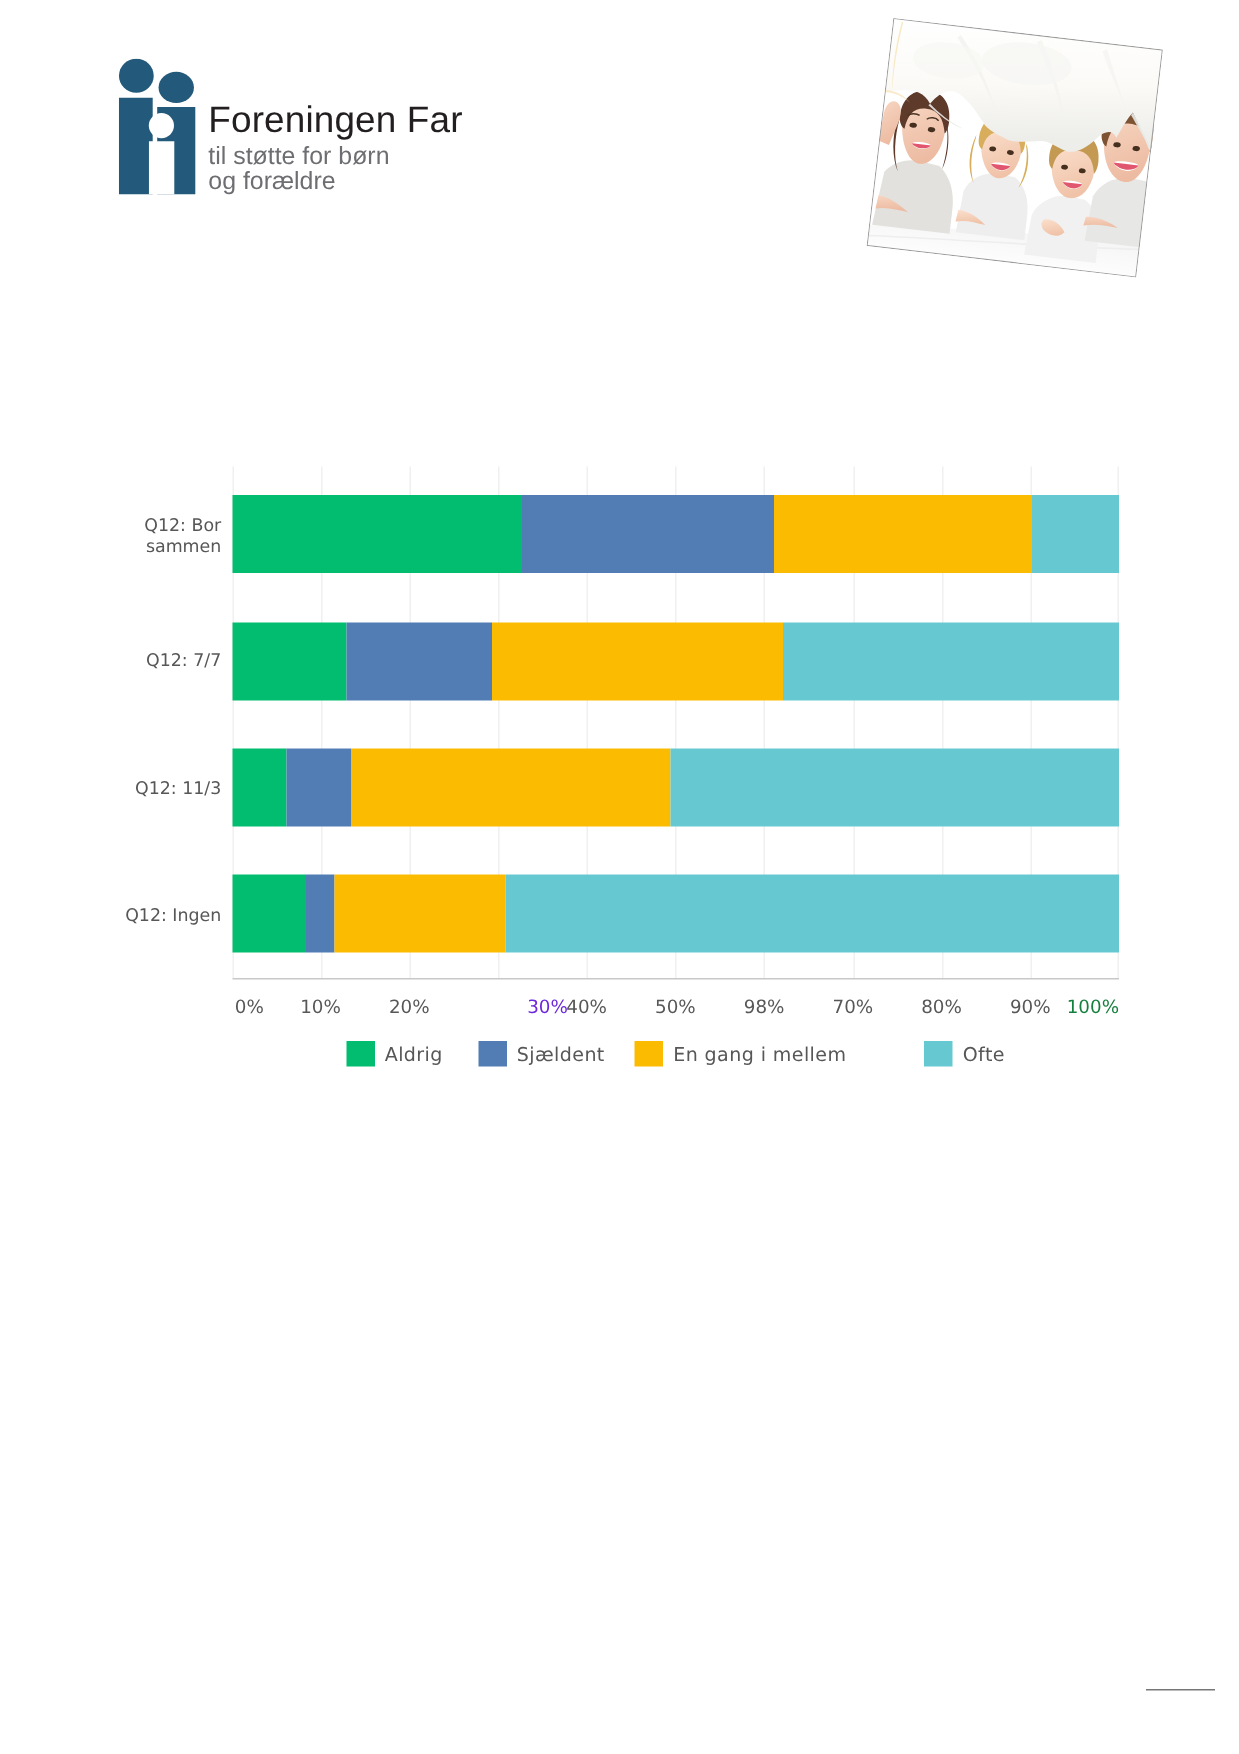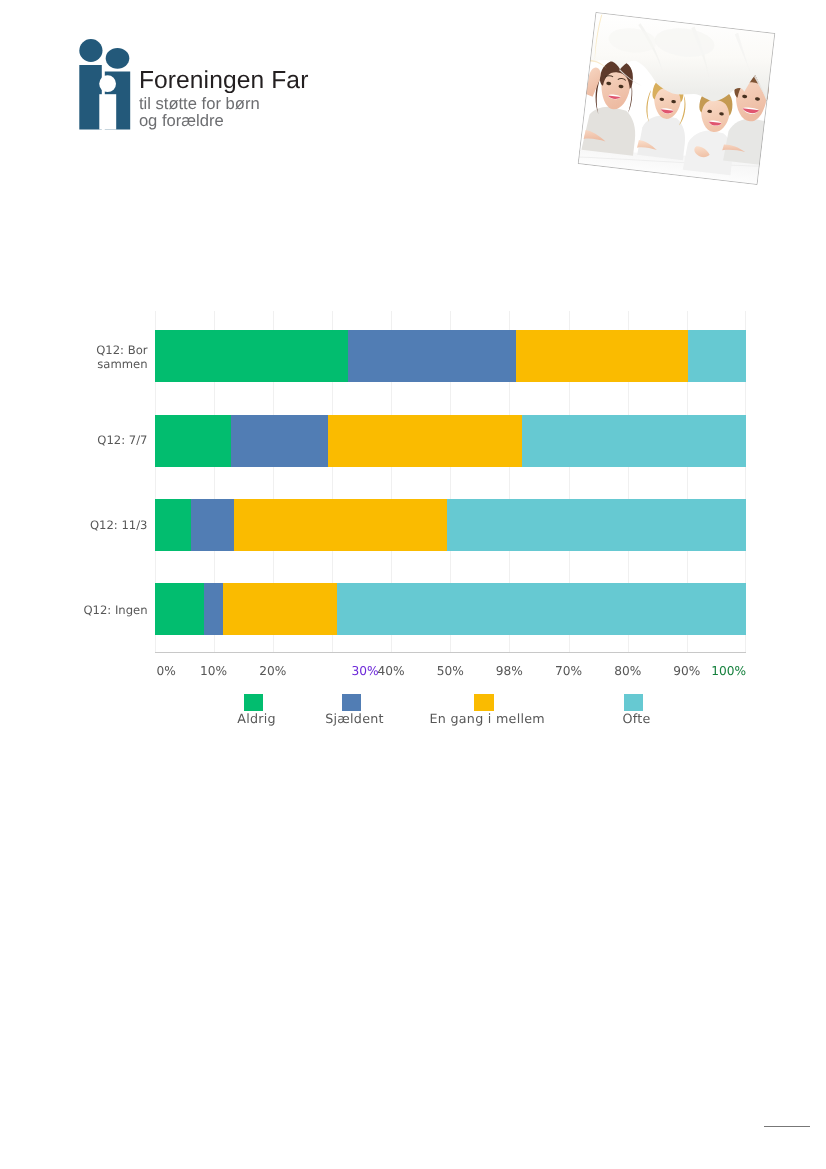--- a/index.html
+++ b/index.html
@@ -22,21 +22,21 @@
   .gridlines i{position:absolute;top:0;bottom:0;width:1px;background:#e9e9e9;}
   .axisline{position:absolute;left:0;right:0;bottom:-0.5px;height:1px;background:#cfcfcf;}
   .bars{position:absolute;inset:0;}
   .barrow{position:absolute;left:0;right:0;height:52px;}
   .seg{position:absolute;top:0;bottom:0;}
   .ylabels{position:absolute;left:77.5px;top:311px;width:70px;height:341.5px;}
   .ylab{position:absolute;right:0;width:100%;text-align:right;font-family:"DejaVu Sans",sans-serif;font-size:11.6px;line-height:13.4px;color:#7b7b7b;}
   .xlabels{position:absolute;left:0;top:664.3px;width:826px;height:20px;}
   .xlab{position:absolute;font-family:"DejaVu Sans",sans-serif;font-size:12.2px;color:#7b7b7b;transform:translateX(-50%);white-space:nowrap;}
   .legend{position:absolute;left:0;top:694px;width:826px;height:20px;}
-  .lgitem{position:absolute;display:flex;align-items:center;flex-direction:column;}
+  .lgitem{position:absolute;display:flex;align-items:center;}
   .lgswatch{width:19.3px;height:17.4px;display:block;}
   .lglabel{margin-left:6.5px;font-family:"DejaVu Sans",sans-serif;font-size:12.7px;letter-spacing:0.28px;color:#7b7b7b;white-space:nowrap;}
   .photo{position:absolute;left:586.25px;top:21.85px;width:181px;height:153px;transform:rotate(6.7deg);transform-origin:50% 50%;}
   .photo svg{display:block;}
   .footrule{position:absolute;left:764.3px;top:1126px;width:46.2px;height:1.2px;background:#777777;}
 </style>
 </head>
 <body>
 
 <div class="page">

